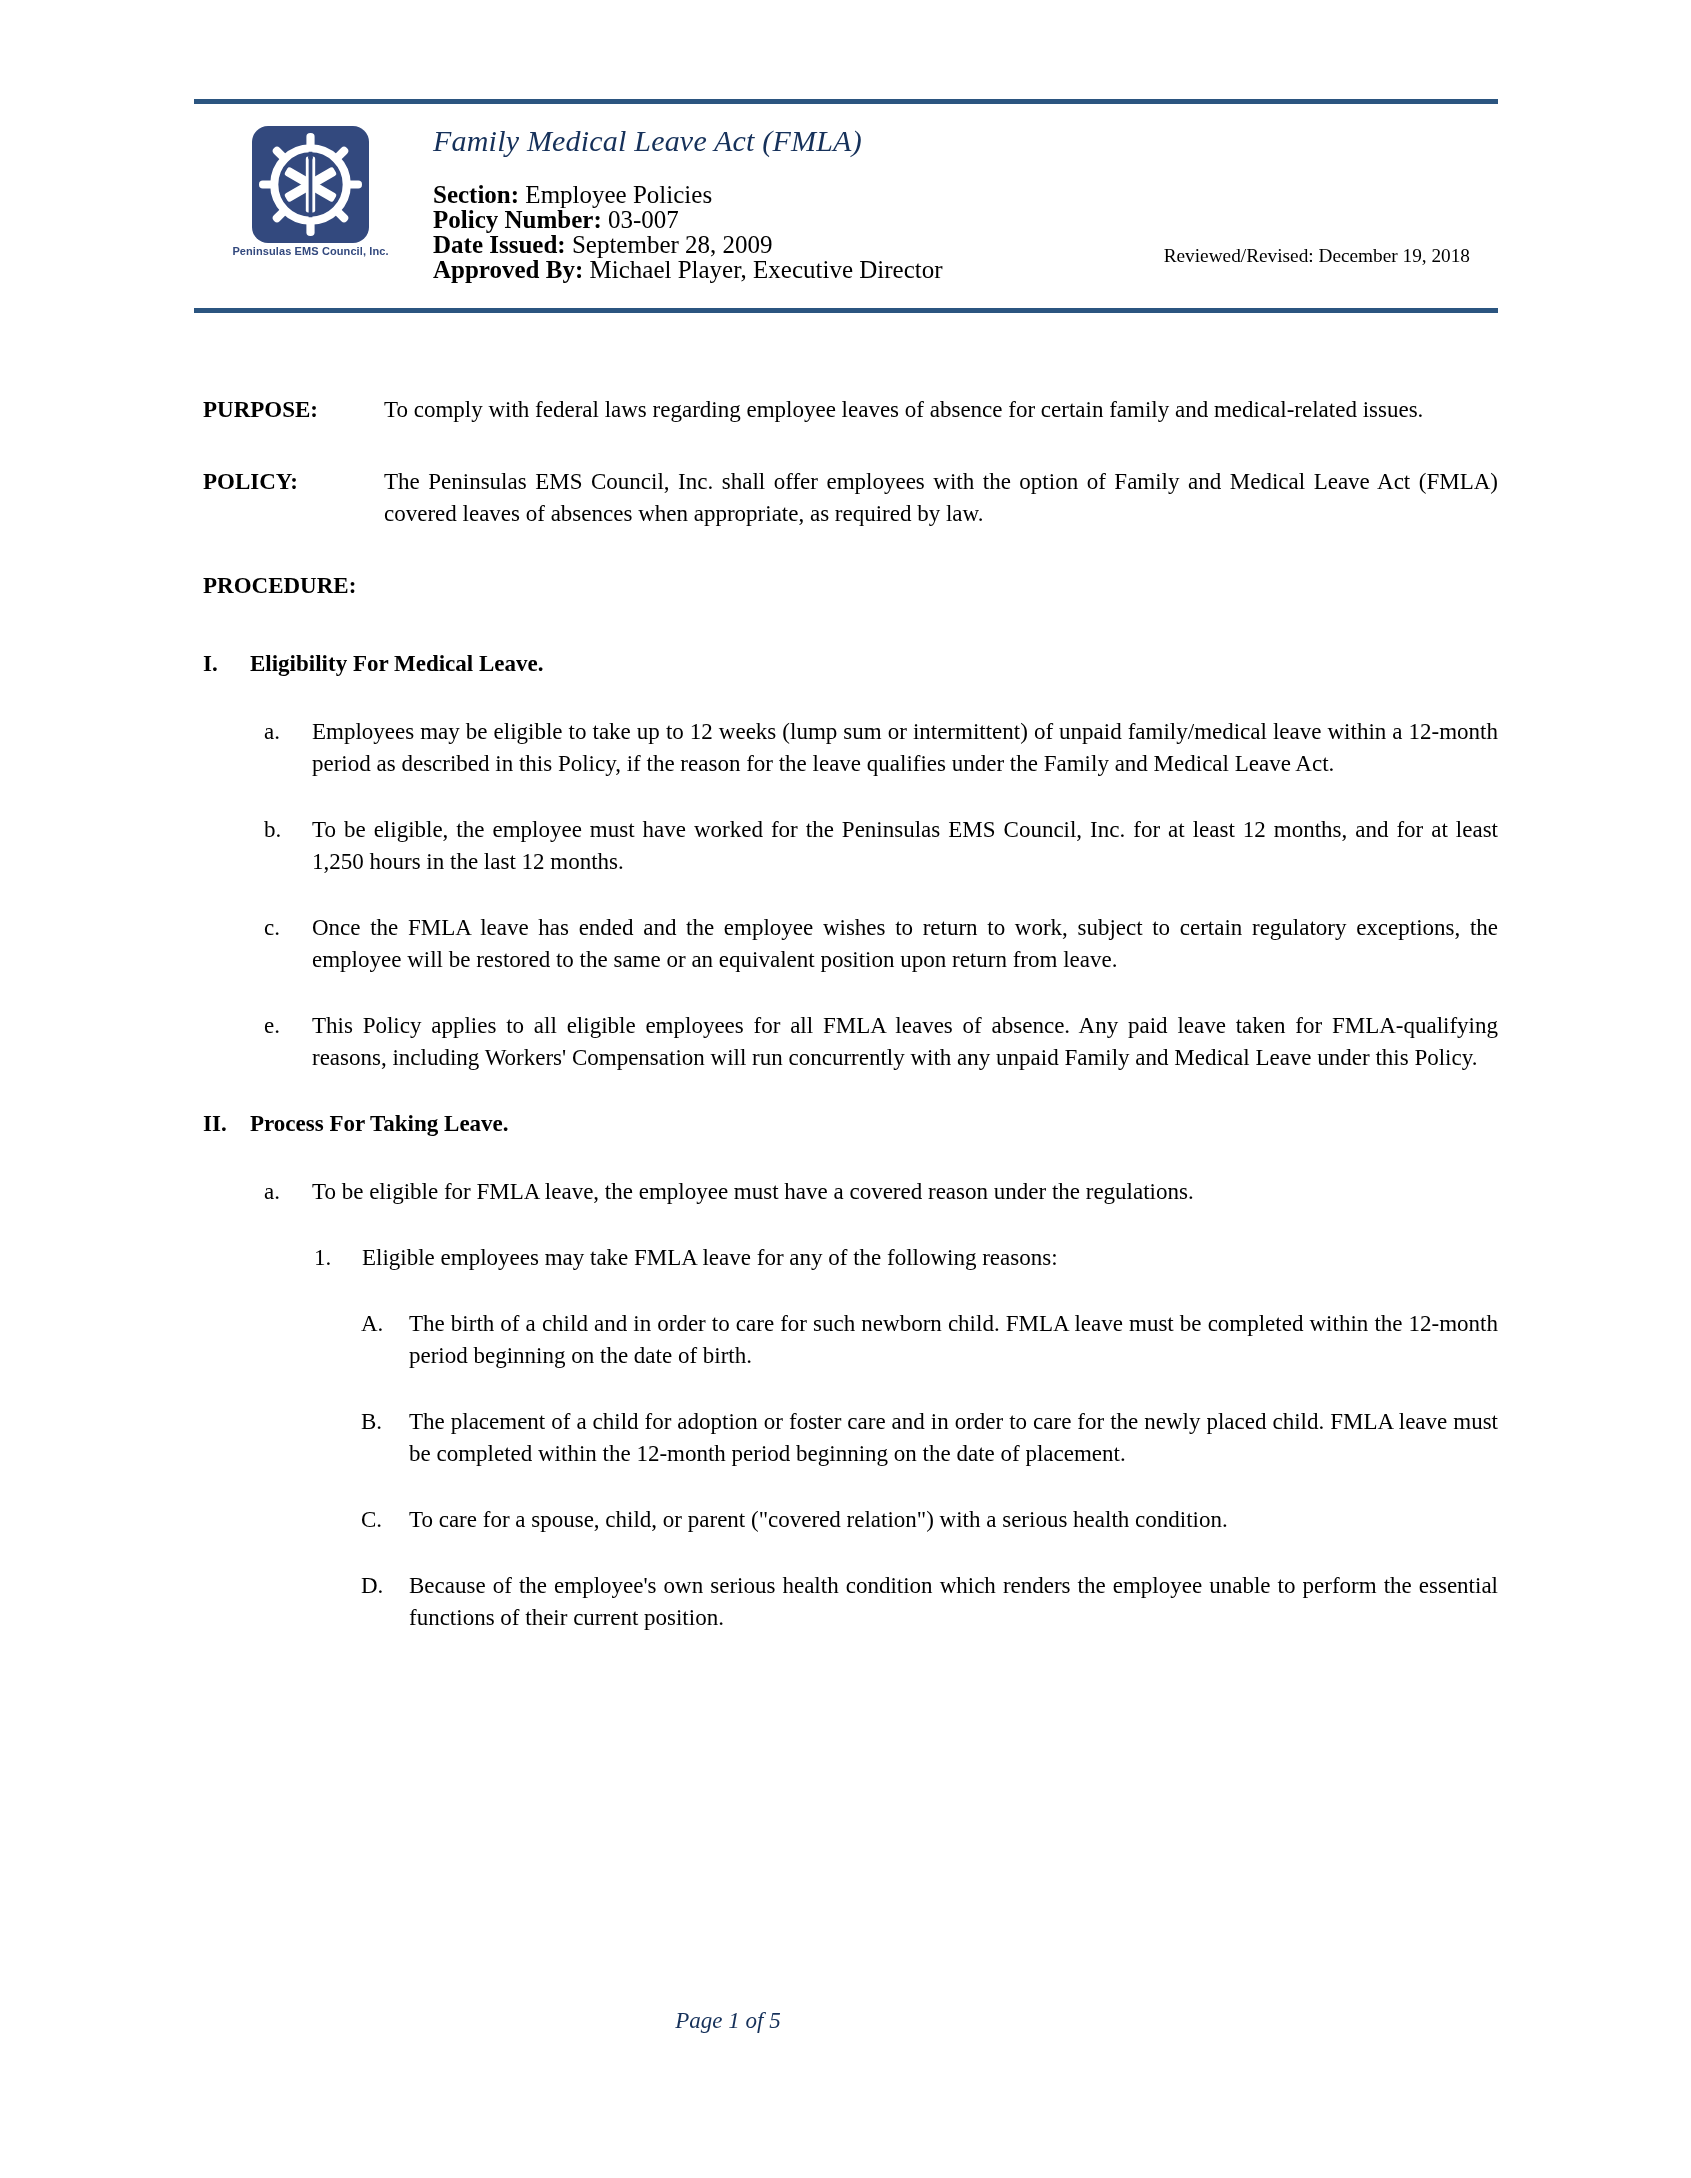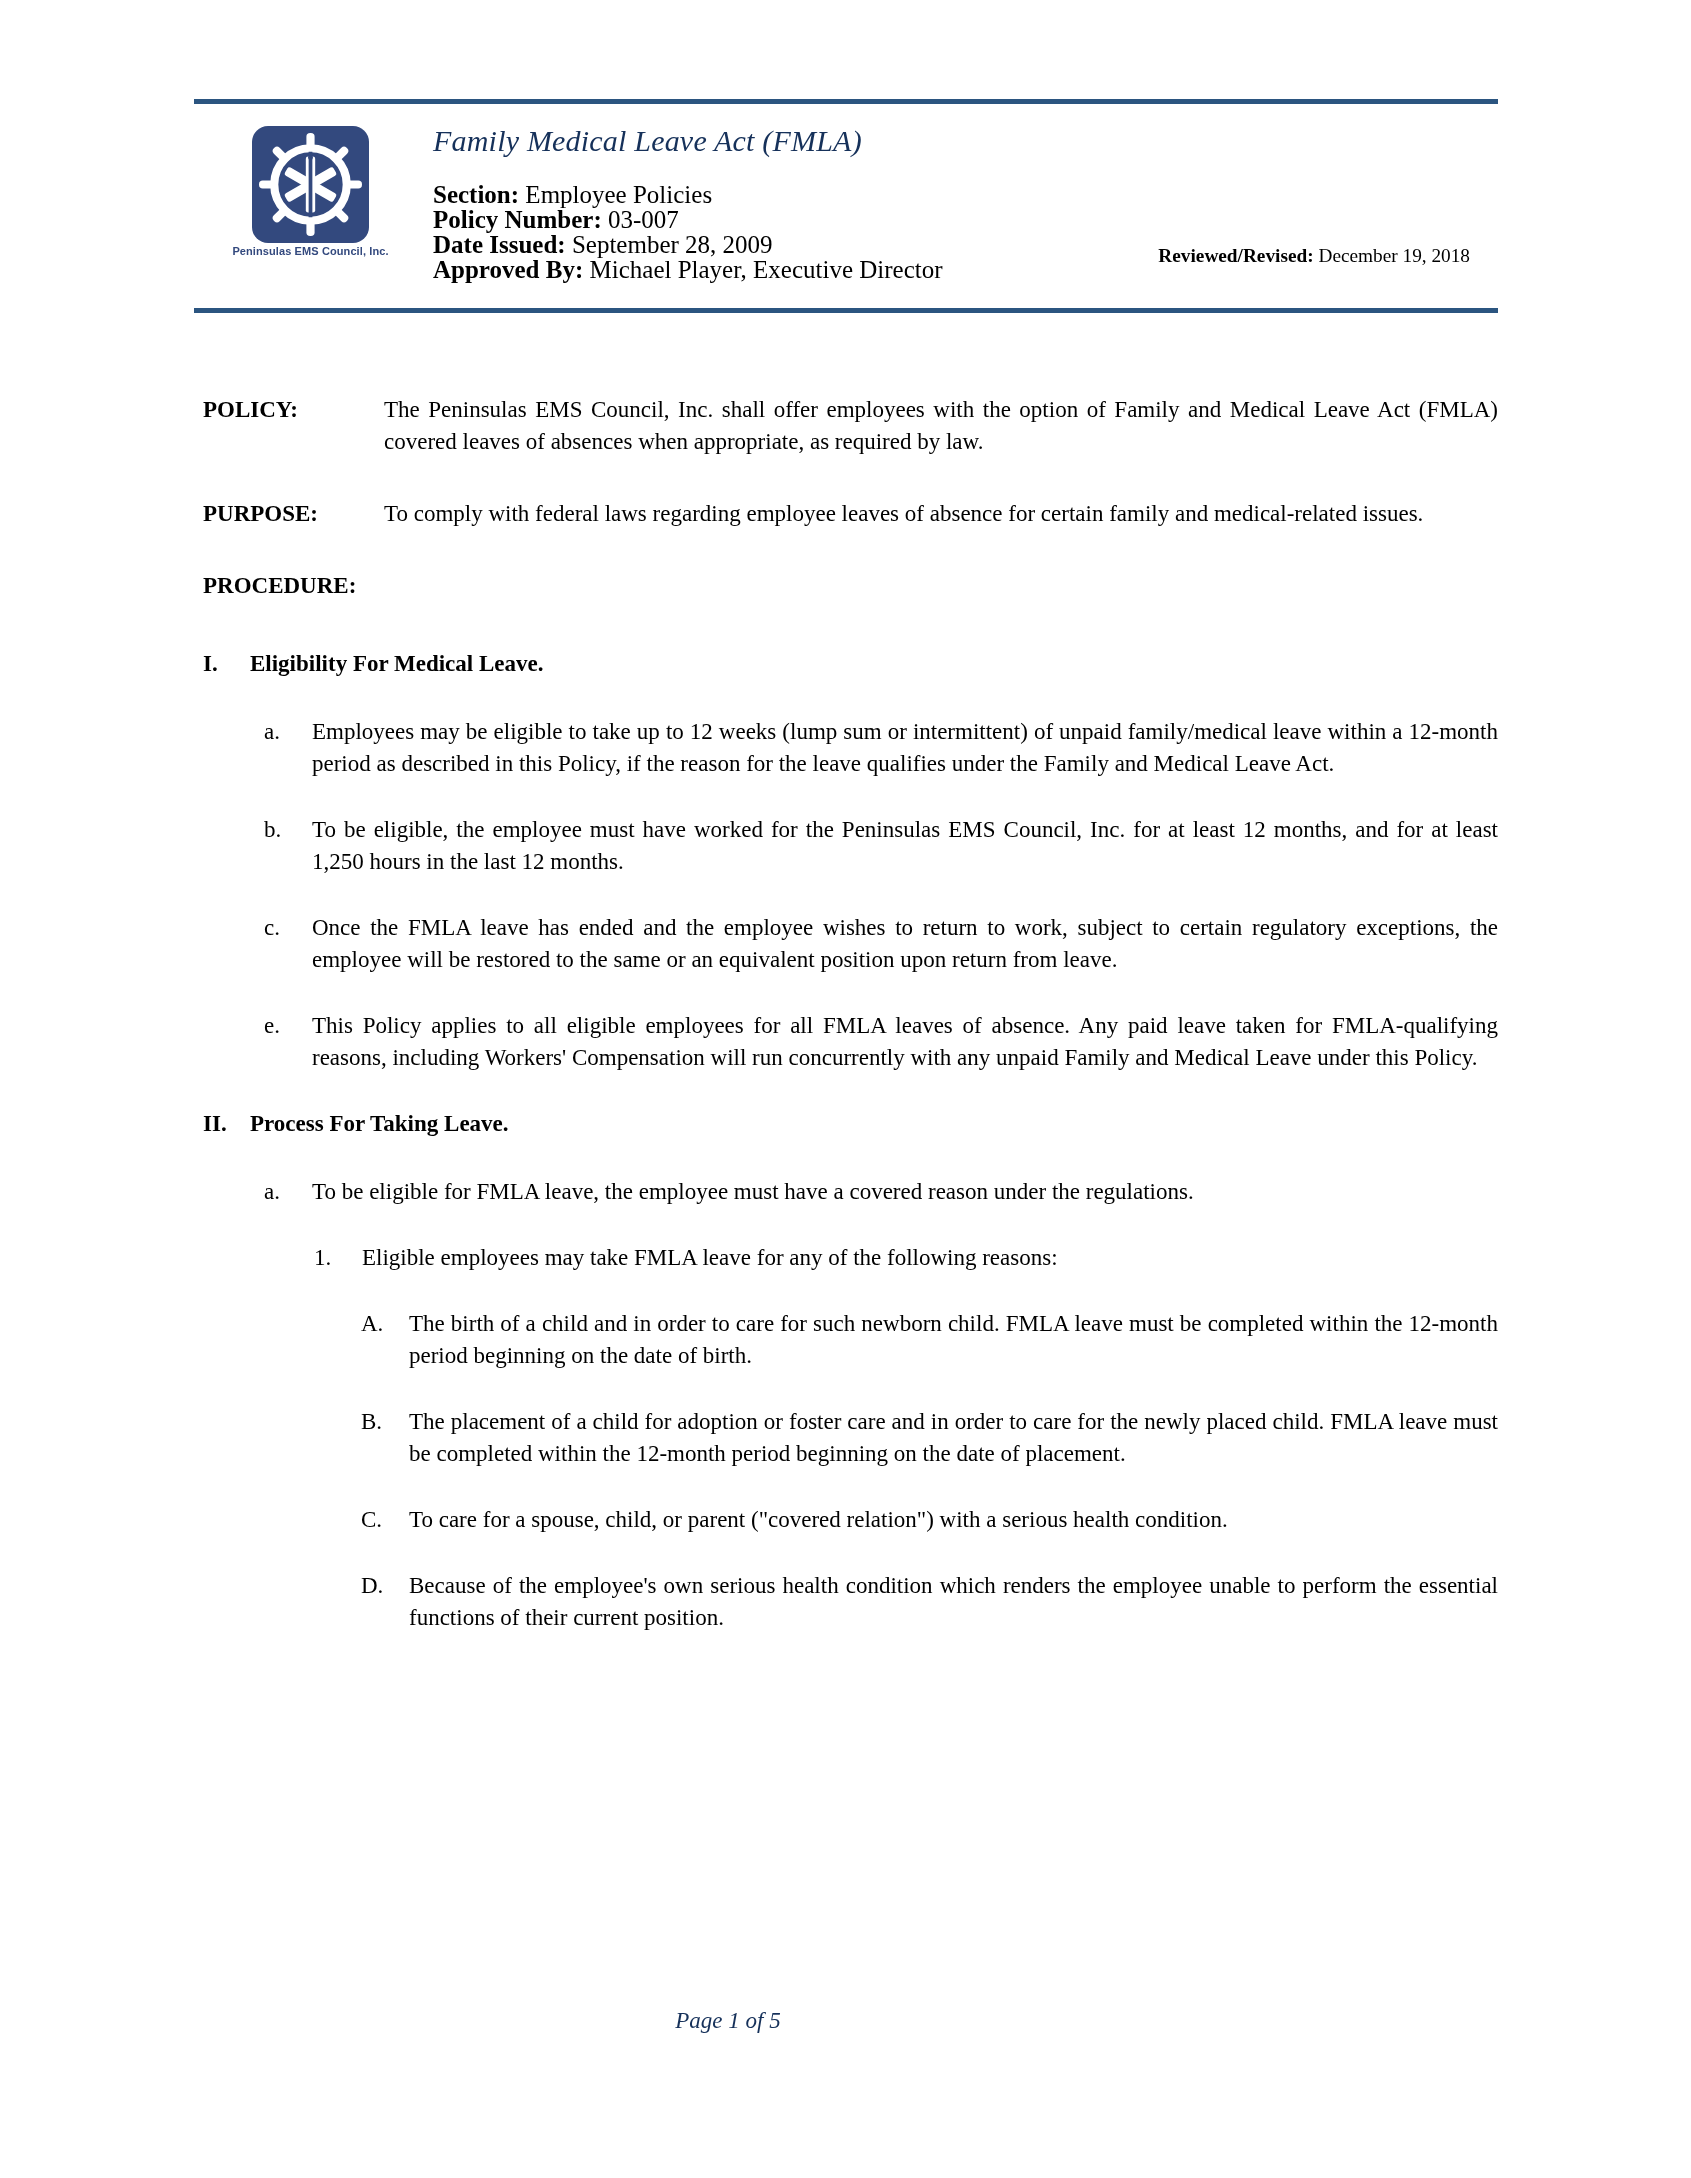--- a/index.html
+++ b/index.html
@@ -93,21 +93,21 @@
   }
   .meta-line .lbl { font-weight: bold; }
 
   .reviewed {
     position: absolute;
     right: 28px;
     top: 141px;
     font-size: 19.3px;
     white-space: nowrap;
   }
-  .reviewed .lbl { font-weight: bold; }
+  .reviewed .lbl { font-weight: normal; }
 
   
   .body-block {
     position: absolute;
     left: 203px;
     top: 394px;
     width: 1297px;
     font-size: 23px;
     line-height: 32px;
   }
@@ -264,27 +264,27 @@
       </div>
 
     </div>
 
     <div class="rule rule-bottom"></div>
   </div>
 
   <div class="body-block">
 
     <div class="labeled">
+      <div class="lab">PURPOSE:</div>
+      <div class="val">To comply with federal laws regarding employee leaves of absence for certain family and medical-related issues.</div>
+    </div>
+
+    <div class="labeled">
       <div class="lab">POLICY:</div>
       <div class="val">The Peninsulas EMS Council, Inc. shall offer employees with the option of Family and Medical Leave Act (FMLA) covered leaves of absences when appropriate, as required by law.</div>
-    </div>
-
-    <div class="labeled">
-      <div class="lab">PURPOSE:</div>
-      <div class="val">To comply with federal laws regarding employee leaves of absence for certain family and medical-related issues.</div>
     </div>
 
     <div class="proc-head">PROCEDURE:</div>
 
     <div class="sec">
       <div class="num">I.</div>
       <div class="txt">Eligibility For Medical Leave.</div>
     </div>
 
     <div class="lvl-a">

